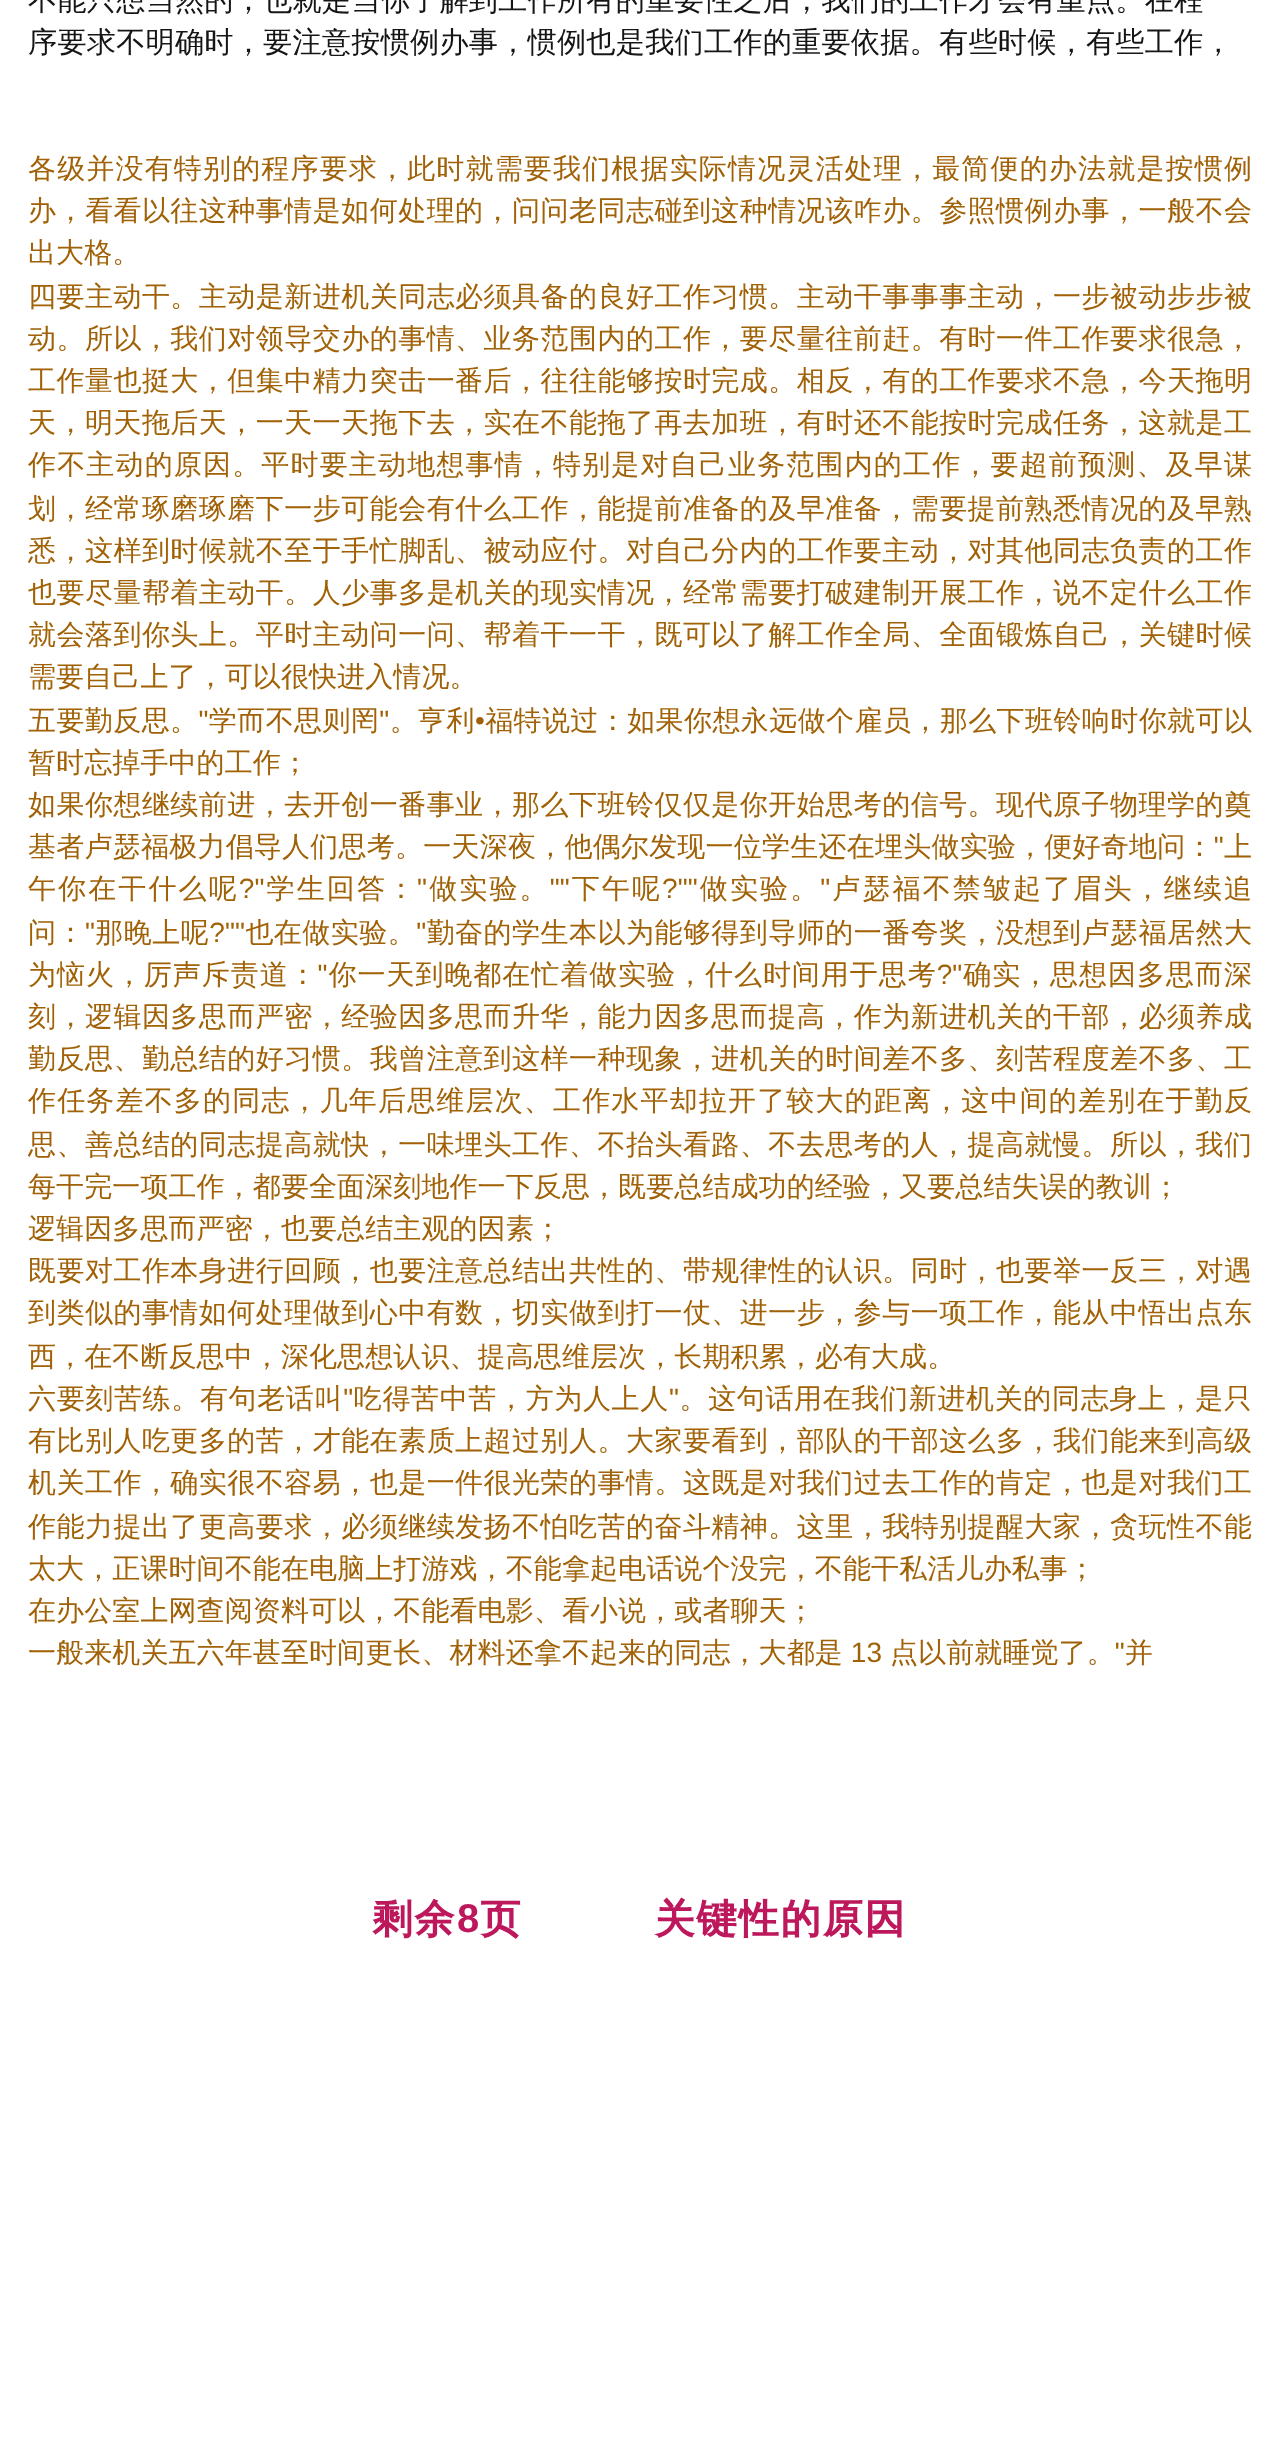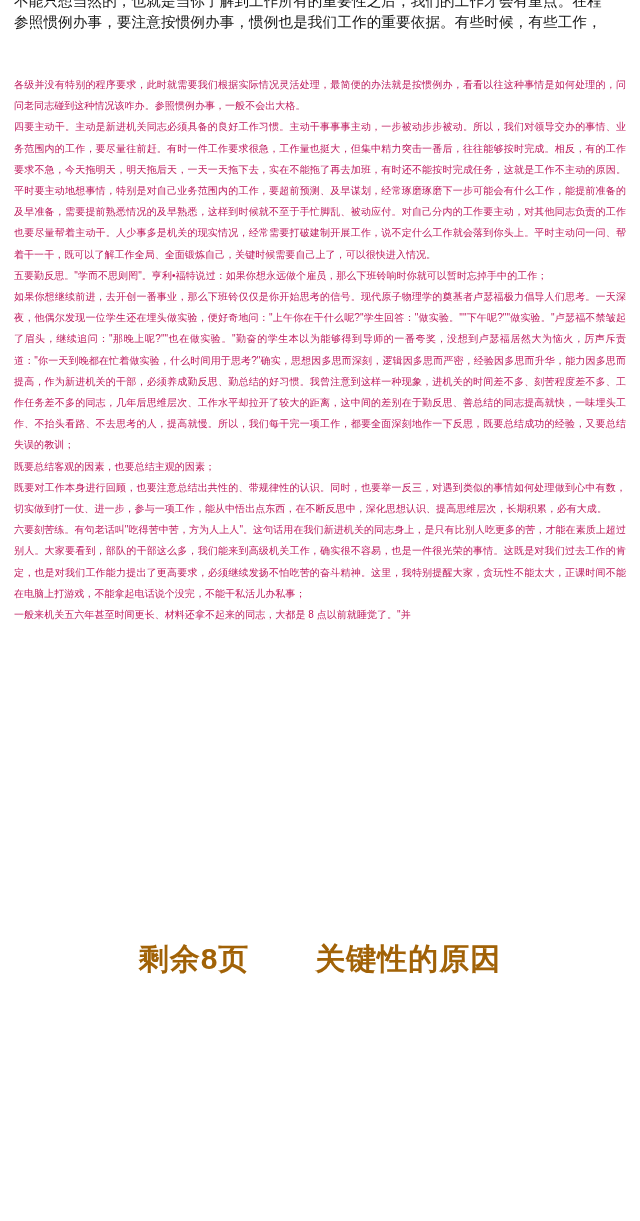--- a/index.html
+++ b/index.html
@@ -42,70 +42,71 @@
     overflow: hidden;
   }
   .clipped-top .ln.first {
     margin-top: -9px;
   }
   .gap {
     height: 34px;
   }
   p.para {
     margin: 0;
-    font-size: 10px;
+    font-size: 14px;
     line-height: 21.2px;
     letter-spacing: 0.05px;
     text-align: justify;
     text-justify: inter-ideograph;
-    color: #be185d;
+    color: #a16207;
   }
   .footer-band {
     position: absolute;
     left: 0;
     bottom: 0;
     width: 640px;
     height: 122px;
     background: #ffffff;
     display: flex;
     align-items: center;
     justify-content: center;
     gap: 30px;
   }
   .footer-text {
-    font-size: 30px;
+    font-size: 20px;
     font-weight: bold;
-    color: #a16207;
+    color: #be185d;
     letter-spacing: 1px;
   }
   .footer-divider-space {
     width: 6px;
   }
 </style>
 </head>
 <body>
 
 <div class="page">
 
   <div class="clipped-top">
     <div class="ln first">不能只想当然的，也就是当你了解到工作所有的重要性之后，我们的工作才会有重点。在程</div>
-    <div class="ln">参照惯例办事，要注意按惯例办事，惯例也是我们工作的重要依据。有些时候，有些工作，</div>
+    <div class="ln">序要求不明确时，要注意按惯例办事，惯例也是我们工作的重要依据。有些时候，有些工作，</div>
   </div>
 
   <div class="gap"></div>
 
   <div class="doc-body">
     <p class="para">各级并没有特别的程序要求，此时就需要我们根据实际情况灵活处理，最简便的办法就是按惯例办，看看以往这种事情是如何处理的，问问老同志碰到这种情况该咋办。参照惯例办事，一般不会出大格。</p>
     <p class="para">四要主动干。主动是新进机关同志必须具备的良好工作习惯。主动干事事事主动，一步被动步步被动。所以，我们对领导交办的事情、业务范围内的工作，要尽量往前赶。有时一件工作要求很急，工作量也挺大，但集中精力突击一番后，往往能够按时完成。相反，有的工作要求不急，今天拖明天，明天拖后天，一天一天拖下去，实在不能拖了再去加班，有时还不能按时完成任务，这就是工作不主动的原因。平时要主动地想事情，特别是对自己业务范围内的工作，要超前预测、及早谋划，经常琢磨琢磨下一步可能会有什么工作，能提前准备的及早准备，需要提前熟悉情况的及早熟悉，这样到时候就不至于手忙脚乱、被动应付。对自己分内的工作要主动，对其他同志负责的工作也要尽量帮着主动干。人少事多是机关的现实情况，经常需要打破建制开展工作，说不定什么工作就会落到你头上。平时主动问一问、帮着干一干，既可以了解工作全局、全面锻炼自己，关键时候需要自己上了，可以很快进入情况。</p>
     <p class="para">五要勤反思。"学而不思则罔"。亨利•福特说过：如果你想永远做个雇员，那么下班铃响时你就可以暂时忘掉手中的工作；</p>
     <p class="para">如果你想继续前进，去开创一番事业，那么下班铃仅仅是你开始思考的信号。现代原子物理学的奠基者卢瑟福极力倡导人们思考。一天深夜，他偶尔发现一位学生还在埋头做实验，便好奇地问："上午你在干什么呢?"学生回答："做实验。""下午呢?""做实验。"卢瑟福不禁皱起了眉头，继续追问："那晚上呢?""也在做实验。"勤奋的学生本以为能够得到导师的一番夸奖，没想到卢瑟福居然大为恼火，厉声斥责道："你一天到晚都在忙着做实验，什么时间用于思考?"确实，思想因多思而深刻，逻辑因多思而严密，经验因多思而升华，能力因多思而提高，作为新进机关的干部，必须养成勤反思、勤总结的好习惯。我曾注意到这样一种现象，进机关的时间差不多、刻苦程度差不多、工作任务差不多的同志，几年后思维层次、工作水平却拉开了较大的距离，这中间的差别在于勤反思、善总结的同志提高就快，一味埋头工作、不抬头看路、不去思考的人，提高就慢。所以，我们每干完一项工作，都要全面深刻地作一下反思，既要总结成功的经验，又要总结失误的教训；</p>
-    <p class="para">既要总结客观的因素，也要总结主观的因素；</p>
+    <p class="para">逻辑因多思而严密，也要总结主观的因素；</p>
     <p class="para">既要对工作本身进行回顾，也要注意总结出共性的、带规律性的认识。同时，也要举一反三，对遇到类似的事情如何处理做到心中有数，切实做到打一仗、进一步，参与一项工作，能从中悟出点东西，在不断反思中，深化思想认识、提高思维层次，长期积累，必有大成。</p>
     <p class="para">六要刻苦练。有句老话叫"吃得苦中苦，方为人上人"。这句话用在我们新进机关的同志身上，是只有比别人吃更多的苦，才能在素质上超过别人。大家要看到，部队的干部这么多，我们能来到高级机关工作，确实很不容易，也是一件很光荣的事情。这既是对我们过去工作的肯定，也是对我们工作能力提出了更高要求，必须继续发扬不怕吃苦的奋斗精神。这里，我特别提醒大家，贪玩性不能太大，正课时间不能在电脑上打游戏，不能拿起电话说个没完，不能干私活儿办私事；</p>
-    <p class="para">一般来机关五六年甚至时间更长、材料还拿不起来的同志，大都是 8 点以前就睡觉了。"并</p>
+    <p class="para">在办公室上网查阅资料可以，不能看电影、看小说，或者聊天；</p>
+    <p class="para">一般来机关五六年甚至时间更长、材料还拿不起来的同志，大都是 13 点以前就睡觉了。"并</p>
   </div>
 
   <div class="footer-band">
     <div class="footer-text">剩余8页</div>
     <div class="footer-divider-space"></div>
     <div class="footer-text">关键性的原因</div>
   </div>
 
 </div>
 

